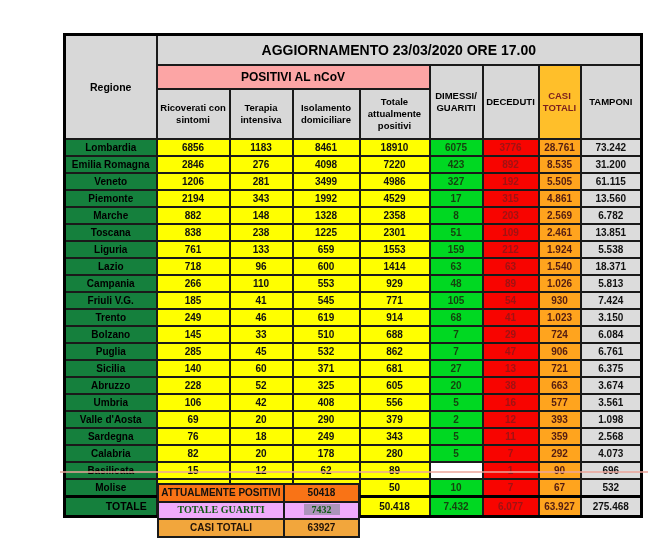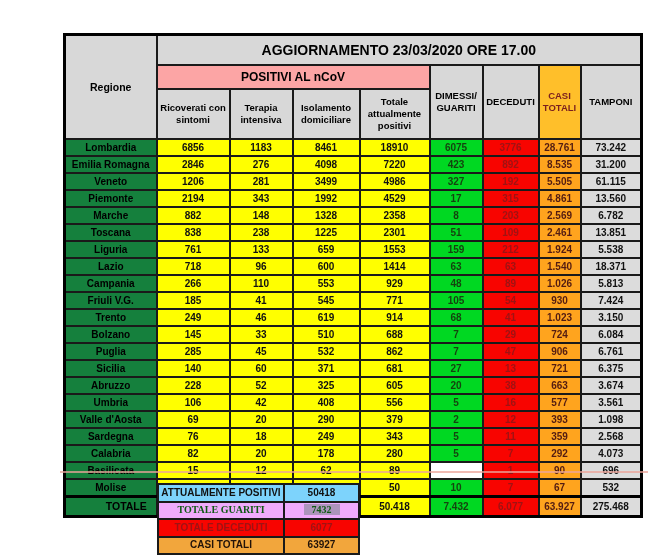--- a/index.html
+++ b/index.html
@@ -34,21 +34,21 @@
   tr.total-row td.region{font-size:10.5px;padding-left:32px;}
   
   .legend-table{
     position:absolute;left:157px;top:483px;width:201px;
     border:2.5px solid #000;
   }
   .legend-table td{
     border:2px solid #1a1a1a;height:15.5px;text-align:center;
     font-weight:bold;font-size:10px;padding:0;line-height:1;
   }
-  .legend-positivi td{background:#7dd3fc;color:#111111;}
+  .legend-positivi td{background:#f97316;color:#111111;}
   .legend-guariti td{background:#f0abfc;color:#0e5813;font-family:Liberation Serif, serif;}
   .legend-deceduti td{background:#f80400;color:#9e1313;}
   .legend-casi td{background:#f2a63c;color:#221309;}
   .legend-guariti .hl{background:rgba(0,90,20,.28);padding:0 8px;}
   
   .artifact-line{
     position:absolute;left:60px;top:471px;width:588px;height:2px;
     background:#eba49a;opacity:.75;
   }
 </style>
@@ -344,24 +344,20 @@
       </colgroup>
     <tbody id="legend-body">
         <tr class="legend-positivi">
           <td>ATTUALMENTE POSITIVI</td>
           <td><span>50418</span></td>
         </tr>
         <tr class="legend-guariti">
           <td>TOTALE GUARITI</td>
           <td><span class="hl">7432</span></td>
         </tr>
-        <tr class="legend-deceduti">
-          <td>TOTALE DECEDUTI</td>
-          <td><span>6077</span></td>
-        </tr>
         <tr class="legend-casi">
           <td>CASI TOTALI</td>
           <td><span>63927</span></td>
         </tr>
       </tbody>
   </table>
 
 </div>
 
 </body></html>

